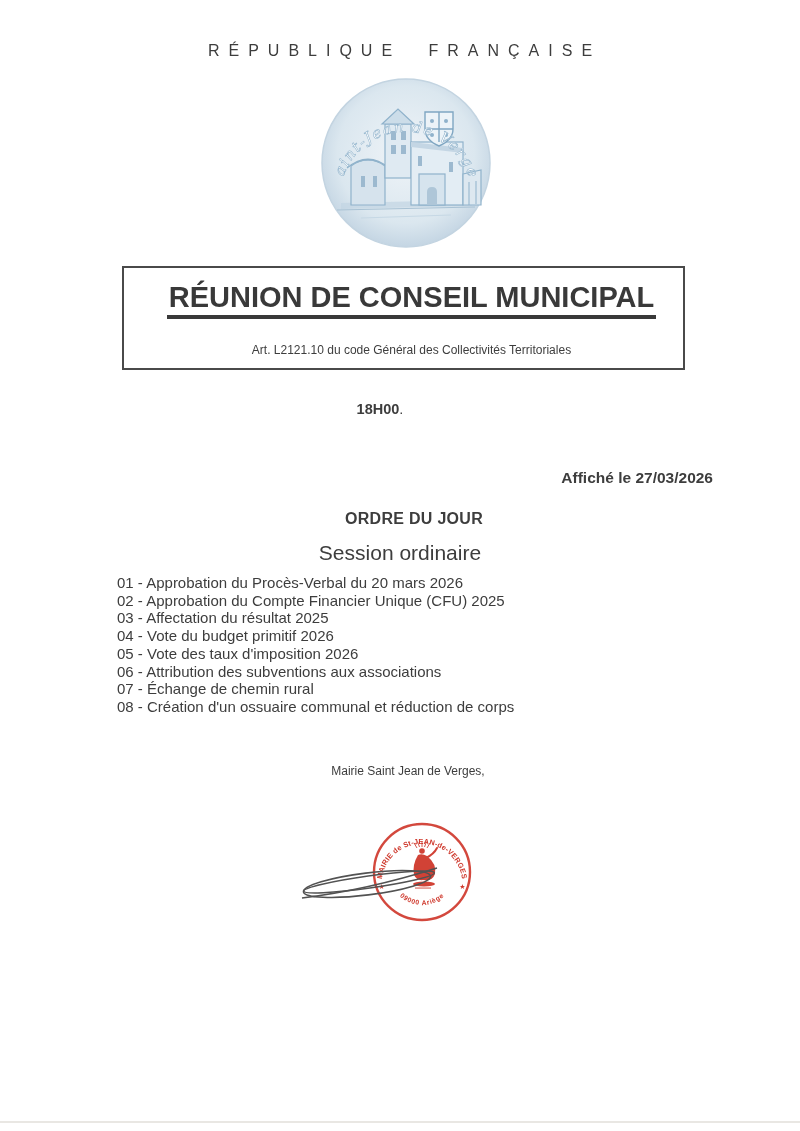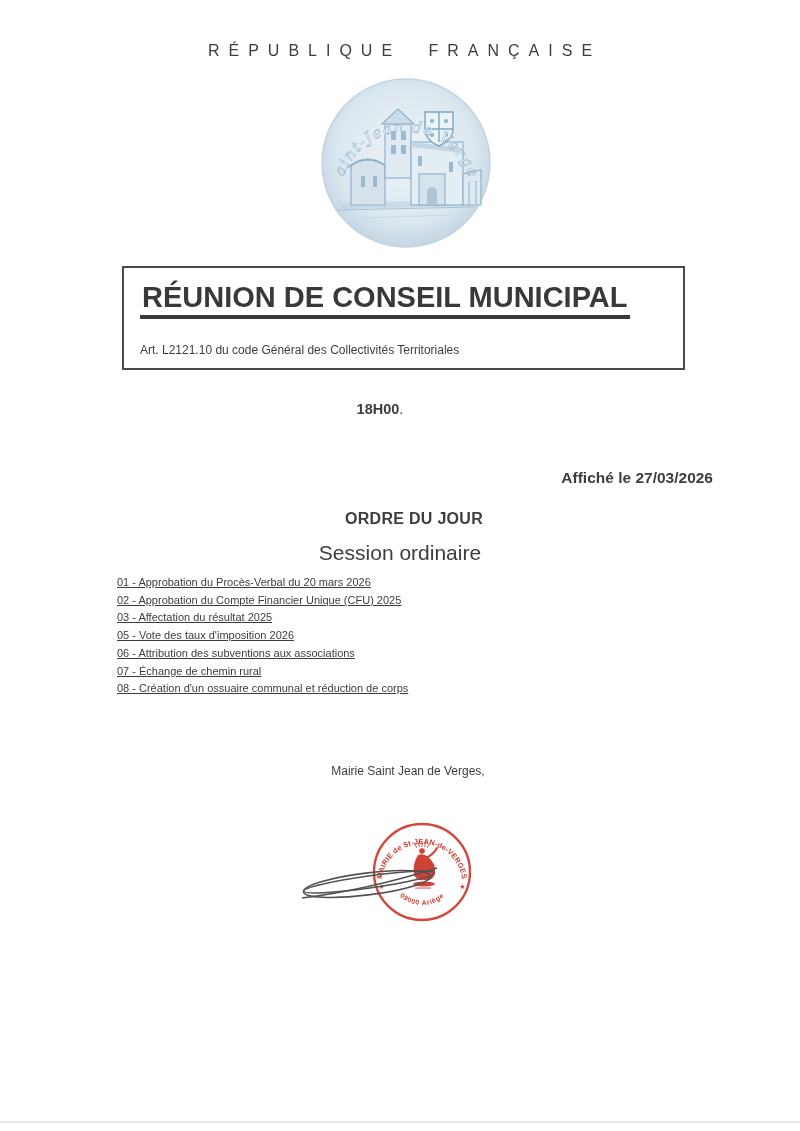--- a/index.html
+++ b/index.html
@@ -27,21 +27,21 @@
   
   .seal{top:78px;left:321px;width:170px;height:170px;}
   .logo-arc-text{
     font-family:"DejaVu Serif", serif;font-style:italic;font-size:15px;
     letter-spacing:1.5px;fill:#ffffff;stroke:var(--logo_blue,#8fb2cb);stroke-width:.55px;
   }
 
   
   .notice-box{
     top:266px;left:122px;width:563px;height:104px;
-    border:2px solid #4a4a4a;background:#fff;padding-left:16px;
+    border:2px solid #4a4a4a;text-align:center;background:#fff;padding-left:16px;
   }
   .notice-title{
     display:inline-block;margin-top:13px;
     font-size:29px;font-weight:bold;color:var(--ink_dark,#393939);
     border-bottom:4px solid var(--ink_dark,#393939);padding:0 2px 2px 2px;line-height:1.12;
     white-space:nowrap;
   }
   .notice-subtitle{margin-top:24px;font-size:12px;color:var(--ink,#3d3d3d);}
 
   
@@ -49,21 +49,21 @@
     top:398px;left:40px;width:680px;text-align:center;
     font-size:14.5px;line-height:22px;color:var(--ink,#3d3d3d);
   }
   .announcement b{font-weight:bold;}
 
   .posted{top:469px;left:0;width:713px;text-align:right;font-size:15.5px;font-weight:bold;}
 
   .agenda-heading{top:510px;left:0;width:100%;text-align:center;font-size:16px;font-weight:bold;letter-spacing:.3px;padding-left:28px;}
   .session-type{top:541px;left:0;width:100%;text-align:center;font-size:21px;}
 
-  .agenda-list{top:574px;left:117px;font-size:11px;line-height:17.7px;text-decoration:underline;}
+  .agenda-list{top:574px;left:117px;font-size:15px;line-height:17.7px;}
   .agenda-item{white-space:nowrap;}
 
   .closing{top:764px;left:0;width:100%;text-align:center;font-size:12px;text-indent:16px;}
 
   .stamp{top:821px;left:371px;width:102px;height:102px;z-index:2;}
   .stamp text{fill:var(--stamp_red,#cf382c);font-family:"Liberation Sans",sans-serif;}
   .stamp-arc-top{font-size:7.3px;font-weight:bold;letter-spacing:.2px;}
   .stamp-arc-bottom{font-size:6.8px;font-weight:bold;letter-spacing:.6px;}
   .stamp-star{font-size:7px;}
 
@@ -135,20 +135,21 @@
 
 <div class="abs posted">Affiché le 27/03/2026</div>
 
 <div class="abs agenda-heading">ORDRE DU JOUR</div>
 <div class="abs session-type">Session ordinaire</div>
 
 <div class="abs agenda-list">
   <div class="agenda-item">01 - Approbation du Procès-Verbal du 20 mars 2026</div>
   <div class="agenda-item">02 - Approbation du Compte Financier Unique (CFU) 2025</div>
   <div class="agenda-item">03 - Affectation du résultat 2025</div>
+  <div class="agenda-item">04 - Vote du budget primitif 2026</div>
   <div class="agenda-item">05 - Vote des taux d'imposition 2026</div>
   <div class="agenda-item">06 - Attribution des subventions aux associations</div>
   <div class="agenda-item">07 - Échange de chemin rural</div>
   <div class="agenda-item">08 - Création d'un ossuaire communal et réduction de corps</div>
 </div>
 
 <div class="abs closing">Mairie Saint Jean de Verges,</div>
 
 <div class="abs stamp">
   <svg viewBox="0 0 102 102" width="102" height="102">

